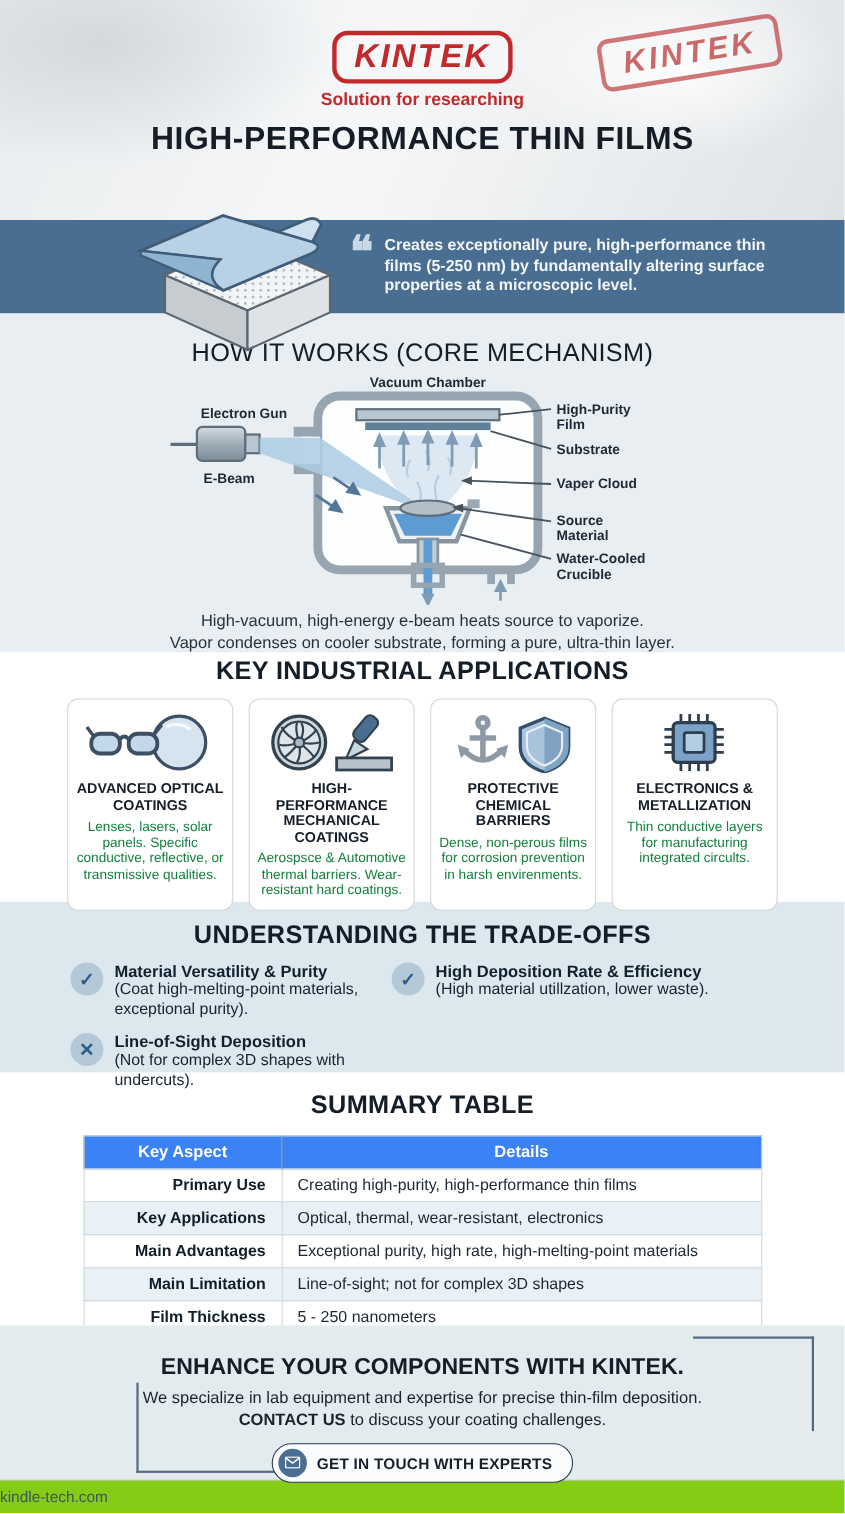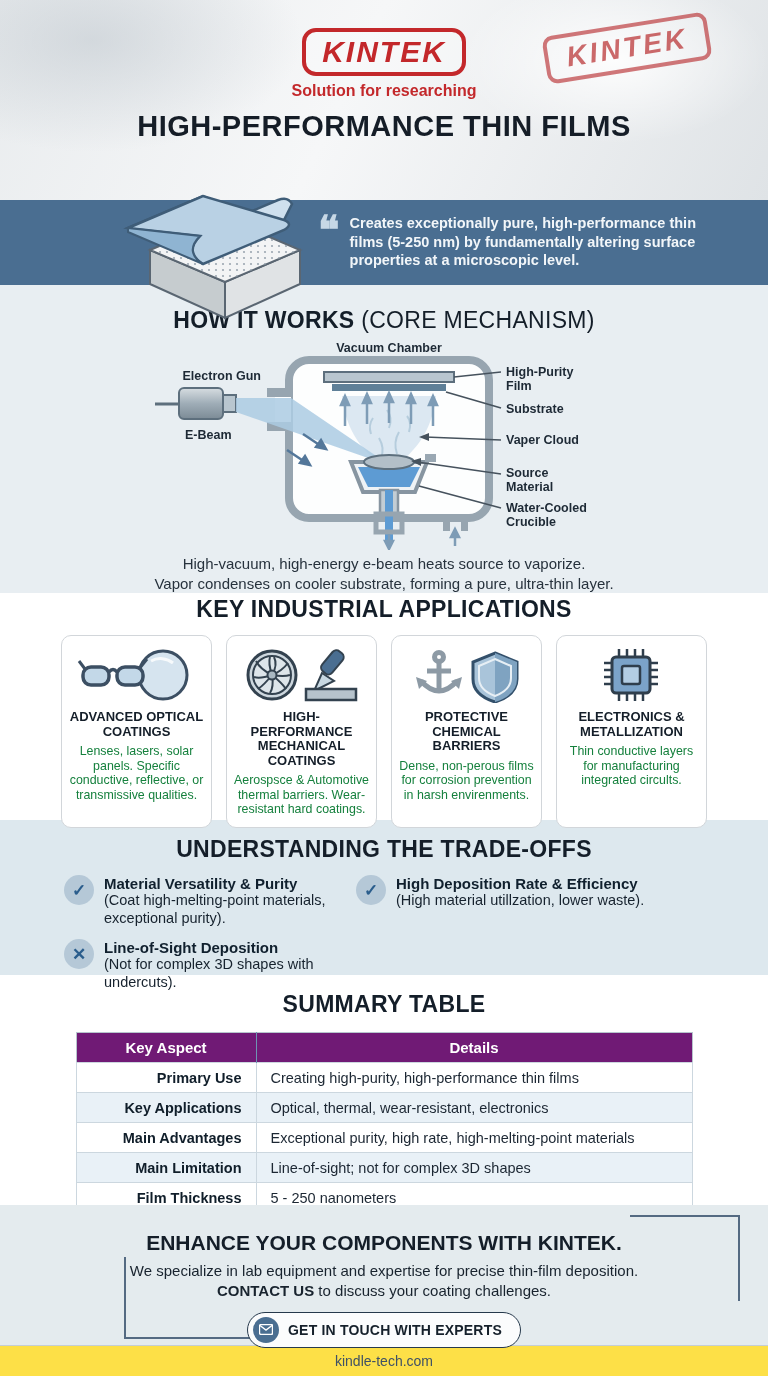--- a/index.html
+++ b/index.html
@@ -35,21 +35,21 @@
   
   .quote-band { height:85px; background:#4a6e91; position:relative; }
   .quote-illustration { position:absolute; left:88px; top:-28px; z-index:5; }
   .quote-content { position:absolute; left:318px; top:14px; width:400px; display:flex; }
   .quote-mark { font-size:40px; line-height:.8; color:#c7d8e6; margin-right:10px; font-weight:800; }
   .quote-text { color:#f2f6f9; font-size:14.5px; font-weight:700; line-height:1.28; width:350px; }
 
   
   .how-section { height:308px; background:#e8eef2; padding-top:22px; position:relative; }
   .section-heading { text-align:center; font-size:23px; color:#141e29; letter-spacing:.3px; }
-  .section-heading .bold { font-weight:700;text-align:right; }
+  .section-heading .bold { font-weight:400;text-align:right; }
   .section-heading .light { font-weight:400; }
   .diagram-wrap { text-align:center; margin-top:4px; }
   .how-caption { text-align:center; font-size:15px; color:#27323d; line-height:1.3; margin-top:0px; }
 
   
   .apps-section { height:227px; background:#ffffff; padding-top:3px; }
   .cards { display:flex; justify-content:center; gap:14px; margin-top:12px; padding:0 60px; }
   .card {
     width:151px; min-height:158px; background:#fff; border:1.5px solid #d2d6da;
     border-radius:10px; padding:10px 6px; text-align:center;
@@ -65,21 +65,21 @@
   .to-icon {
     flex:0 0 30px; width:30px; height:30px; border-radius:50%; background:#b5c8d7;
     color:#2a5d8c; font-size:17px; font-weight:800; display:flex; align-items:center; justify-content:center;
   }
   .to-title { font-size:15px; font-weight:800; color:#10202e; line-height:1.15; }
   .to-desc { font-size:14.5px; color:#16222e; line-height:1.2; }
 
   
   .summary-section { height:230px; background:#ffffff; padding-top:16px; }
   .summary-table { width:617px; margin:14px auto 0; border-collapse:collapse; border:1px solid #b7c4cd; }
-  .summary-table th { background:#701a75; color:#fff; font-size:15px; font-weight:700; padding:6px 10px; }
+  .summary-table th { background:#3b82f6; color:#fff; font-size:15px; font-weight:700; padding:6px 10px; }
   .summary-table th:first-child { width:180px; border-right:1px solid #6e93b3; }
   .summary-table td { font-size:14.5px; padding:6.5px 14px; border:1px solid #ccd7df; }
   .summary-table td.key { font-weight:800; text-align:right; color:#101e2a; }
   .summary-table tr.alt { background:#e9f1f7; }
 
   
   .cta-section { height:140px; background:#e4ebee; position:relative; text-align:center; padding-top:26px; }
   .bracket-tr { position:absolute; top:10px; right:28px; width:110px; height:86px;
     border-top:2px solid #546a82; border-right:2px solid #546a82; }
   .bracket-bl { position:absolute; bottom:6px; left:124px; width:152px; height:82px;
@@ -90,21 +90,21 @@
   .cta-button {
     display:inline-flex; align-items:center; gap:9px; margin-top:10px;
     border:1.6px solid #26394c; border-radius:22px; background:#fbfcfd;
     padding:4px 18px 4px 5px; cursor:pointer; position:relative; z-index:2;
   }
   .cta-button-icon { width:26px; height:26px; border-radius:50%; background:#4a6e91;
     display:flex; align-items:center; justify-content:center; }
   .cta-button-label { font-size:14px; font-weight:800; color:#15202b; letter-spacing:.2px; }
 
   
-  .footer { height:31px; background:#fde047; border-top:1px solid #c5ced4; text-align:center; padding-top:6px; }
+  .footer { height:31px; background:#84cc16; border-top:1px solid #c5ced4; text-align:left; padding-top:6px; }
   .footer-url { font-size:14px; color:#3f5166; }
 
   svg text { font-family:"Liberation Sans", sans-serif; }
 </style>
 </head>
 <body>
 
 <div class="page">
 
   <div class="header">

